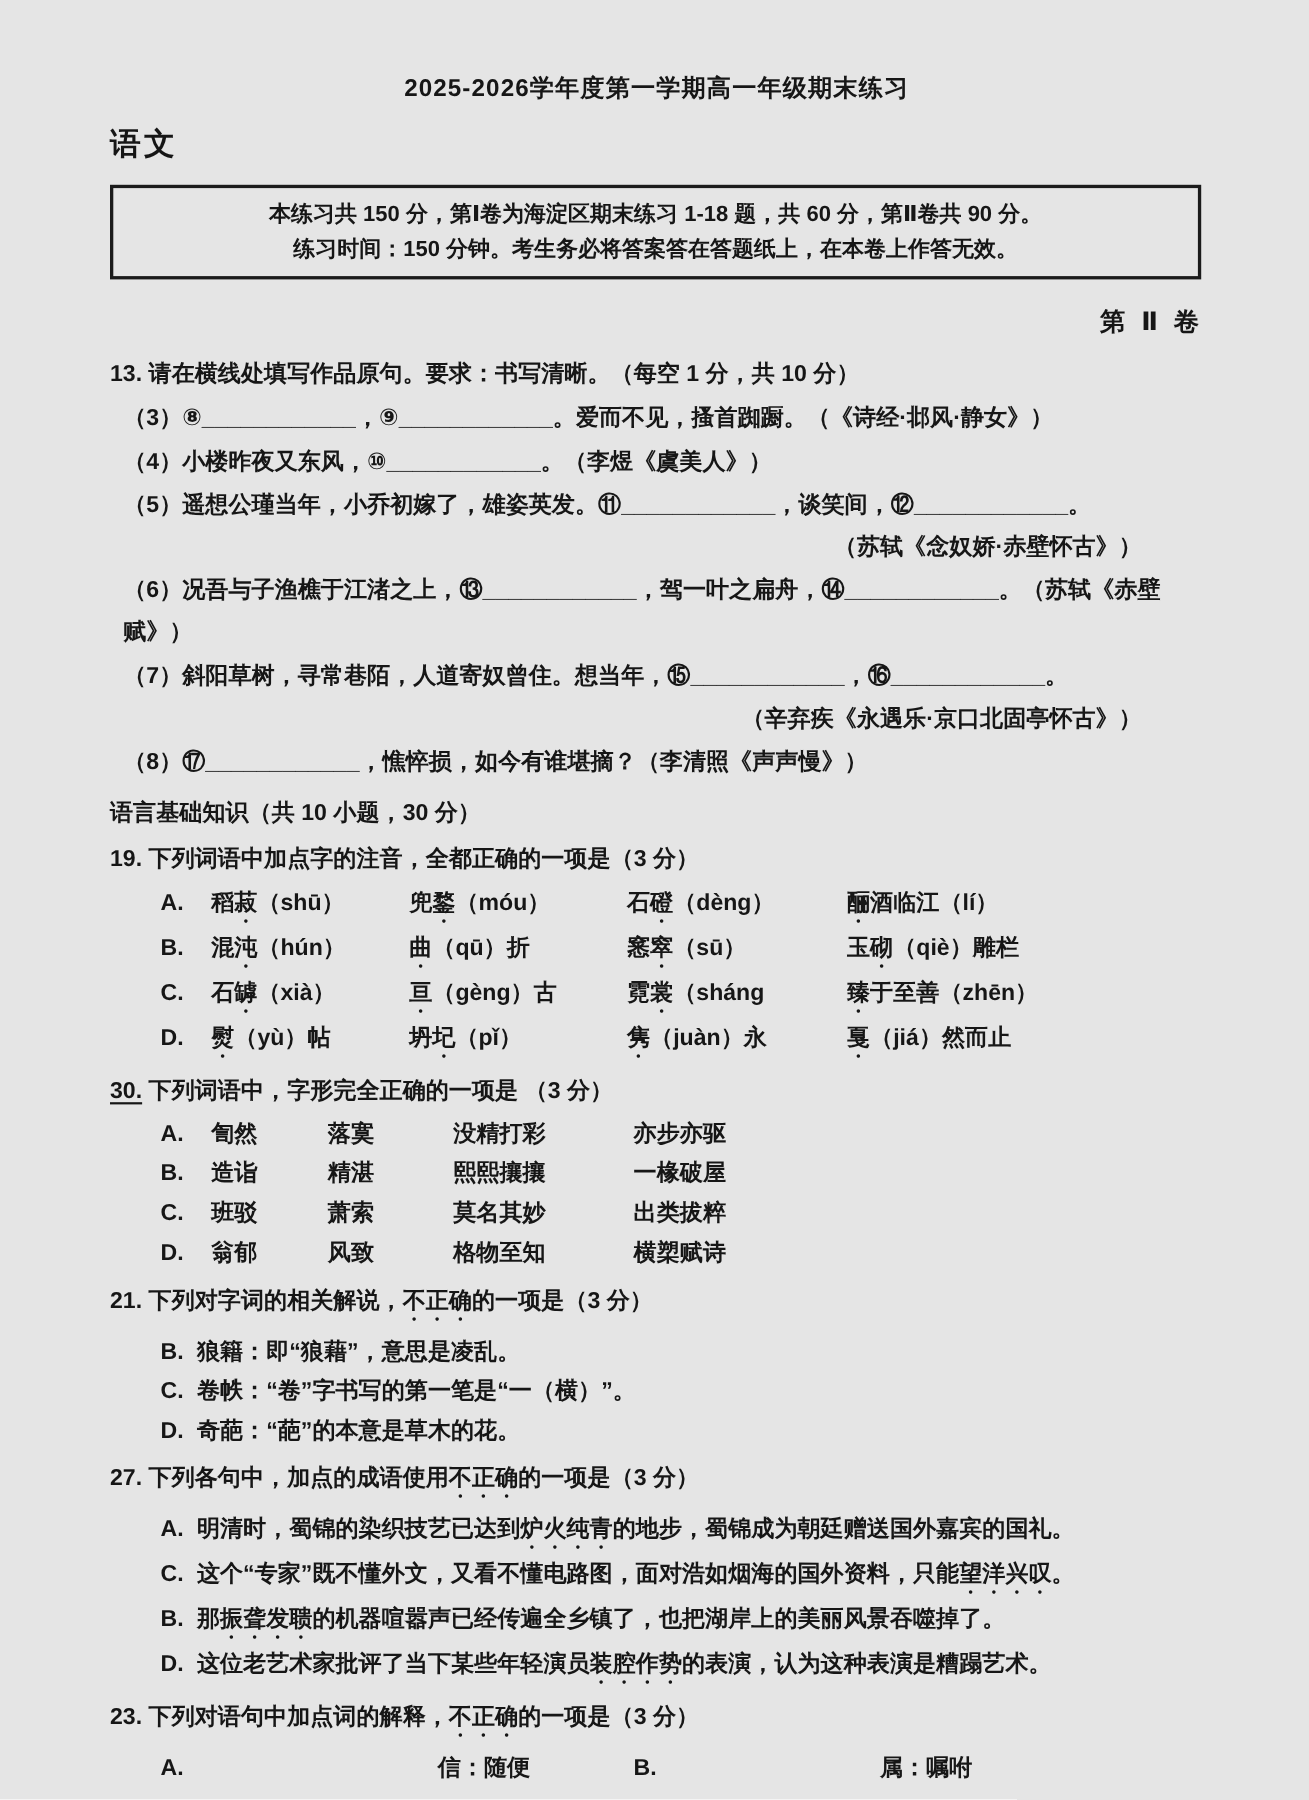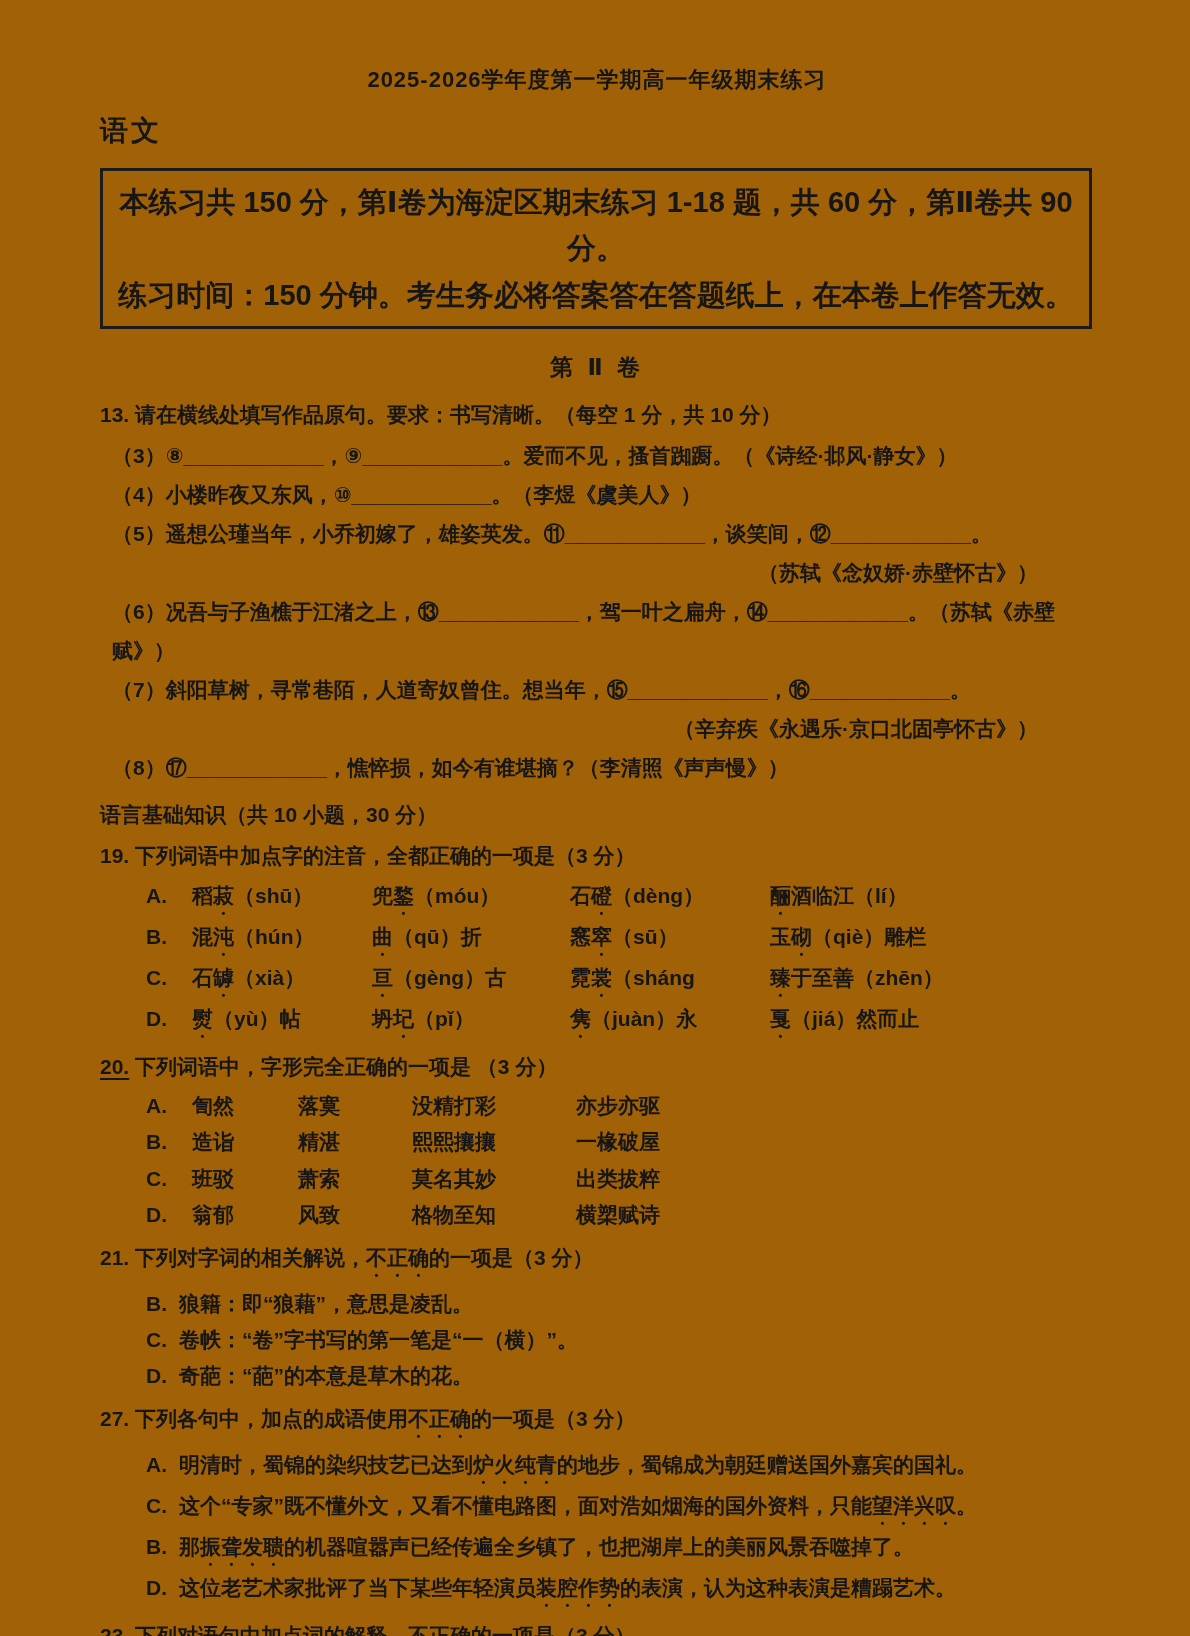--- a/index.html
+++ b/index.html
@@ -1,30 +1,30 @@
 <!DOCTYPE html>
 <html><head>
 <meta charset="utf-8">
 <style>
   * { box-sizing: border-box; }
   html, body { margin: 0; padding: 0; background: #ffffff; }
   .page {
     width: 1190px; height: 1636px; overflow: hidden;
-    background: #a16207; color: #161616;
+    background: #e5e5e5; color: #161616;
     font-family: "Liberation Sans", "DejaVu Sans", sans-serif;
     font-size: 21px; font-weight: 600; line-height: 1.6;
     padding: 62px 96px 20px 100px;
   }
   .title { text-align: center; font-size: 22px; font-weight: 700; margin-bottom: 12px; letter-spacing: 1px; }
   .subject { font-size: 28px; font-weight: 700; margin-bottom: 14px; letter-spacing: 3px; }
   .notice-box {
     border: 3px solid #1b1b1b; text-align: center;
-    padding: 8px 12px; line-height: 1.6; margin: 0 2px 20px 0; font-size: 29px;
+    padding: 8px 12px; line-height: 1.6; margin: 0 2px 20px 0; font-size: 20px;
   }
-  .part-heading { text-align: center; font-size: 23px; font-weight: 700; letter-spacing: 4px; margin: 3px 0 12px; }
+  .part-heading { text-align: right; font-size: 23px; font-weight: 700; letter-spacing: 4px; margin: 3px 0 12px; }
   .stem { margin: 8px 0 5px; }
   .q13-line { margin: 1px 0 1px 12px; line-height: 1.82; }
   .q13-line.right { text-align: right; padding-right: 56px; }
   .section-label { margin: 10px 0 6px; font-weight: 700; }
   .opt-row-19 { display: grid; grid-template-columns: 46px 180px 198px 200px 1fr; margin-left: 46px; line-height: 1.72; }
   .opt-row-20 { display: grid; grid-template-columns: 46px 106px 114px 164px 1fr; margin-left: 46px; line-height: 1.72; }
   .opt-row-23 { display: grid; grid-template-columns: 46px 206px 178px 46px 178px 1fr; margin-left: 46px; line-height: 1.85; }
   .opt-line { margin-left: 46px; line-height: 1.72; }
   .opt-line .opt-label { margin-right: 12px; }
   .u { text-decoration: underline; text-underline-offset: 4px; }
@@ -85,21 +85,21 @@
   </div>
   <div class="opt-row-19">
     <span>D.</span>
     <span><span></span><span class="em">熨</span><span>（yù）帖</span></span>
     <span><span>坍</span><span class="em">圮</span><span>（pǐ）</span></span>
     <span><span></span><span class="em">隽</span><span>（juàn）永</span></span>
     <span><span></span><span class="em">戛</span><span>（jiá）然而止</span></span>
   </div>
 
   <div class="stem">
-    <span class="u">20.</span><span> 下列词语中，字形完全正确的一项是 （3 分）</span>
+    <span class="u">30.</span><span> 下列词语中，字形完全正确的一项是 （3 分）</span>
   </div>
   <div class="opt-row-20">
     <span>A.</span>
     <span>訇然</span>
     <span>落寞</span>
     <span>没精打彩</span>
     <span>亦步亦驱</span>
   </div>
   <div class="opt-row-20">
     <span>B.</span>

